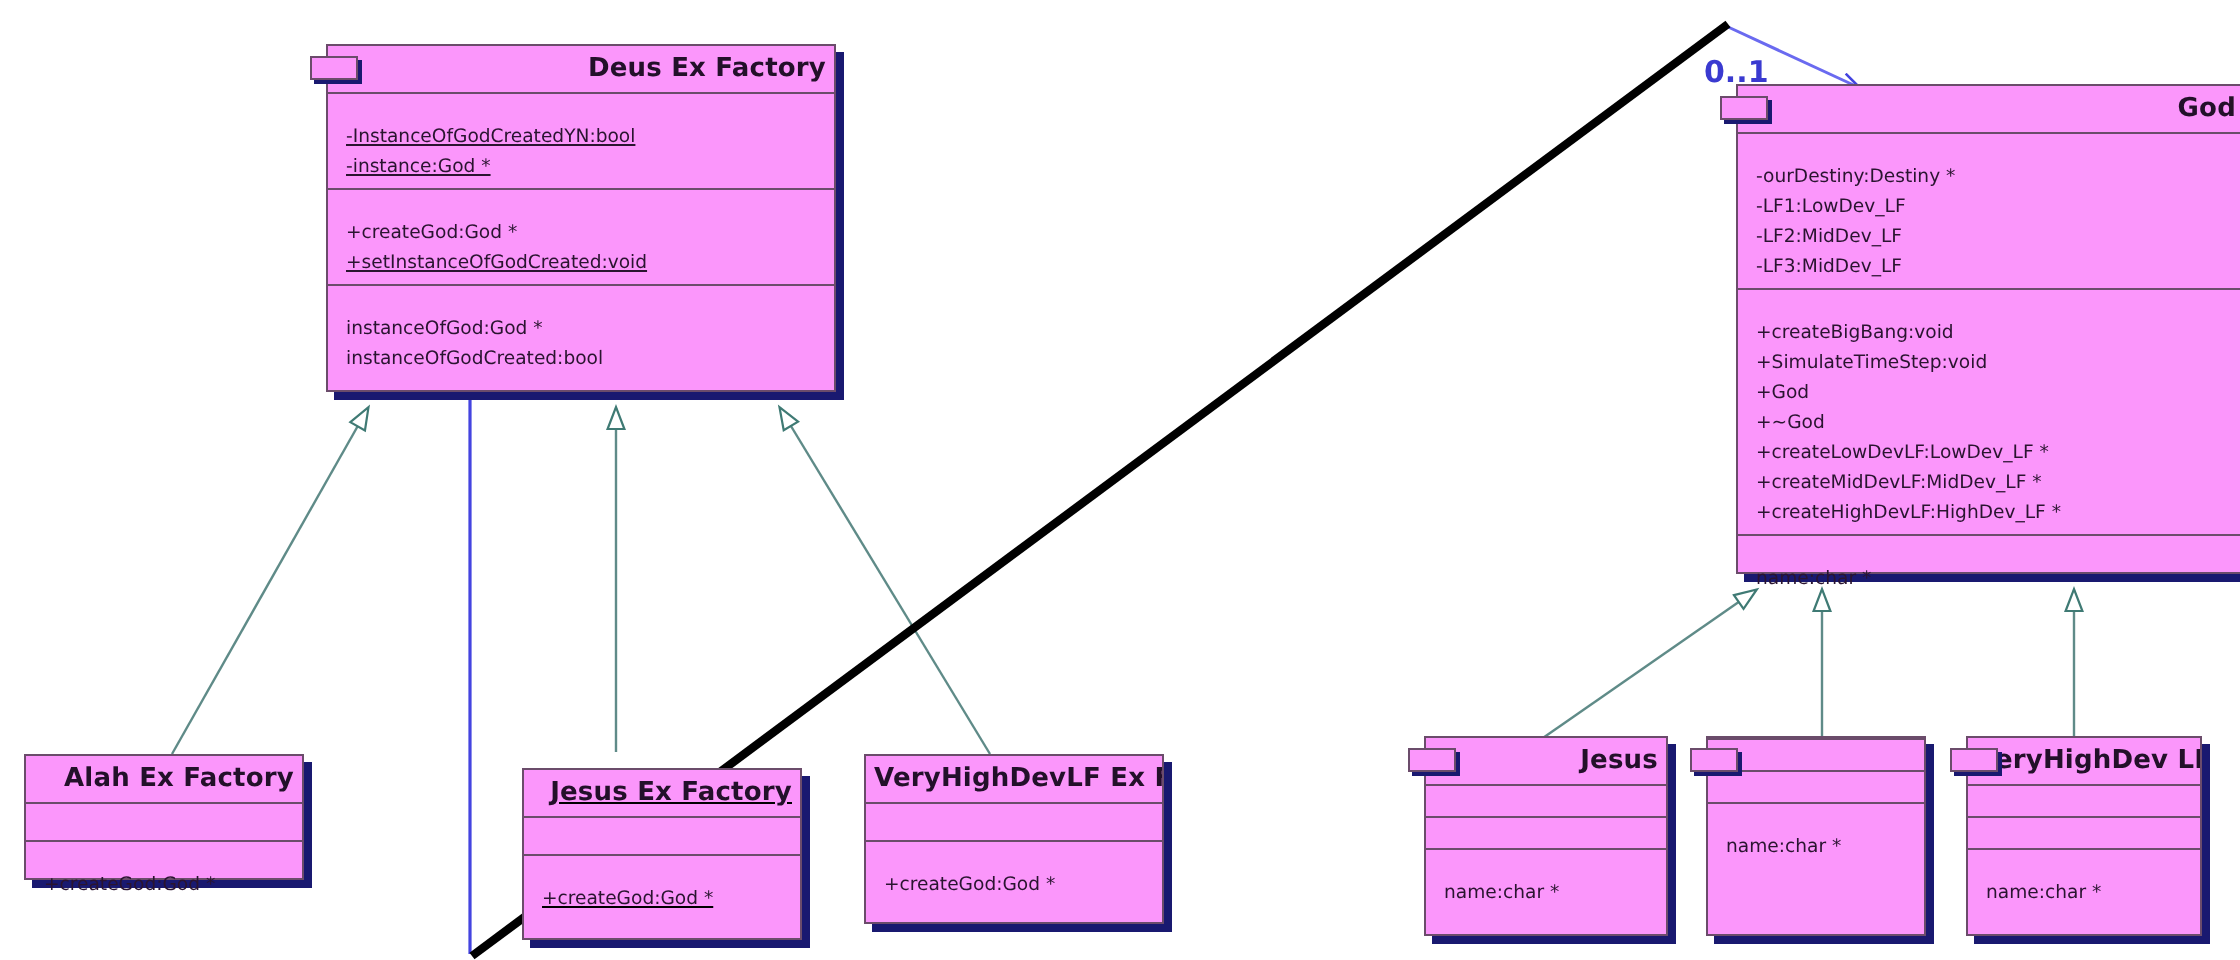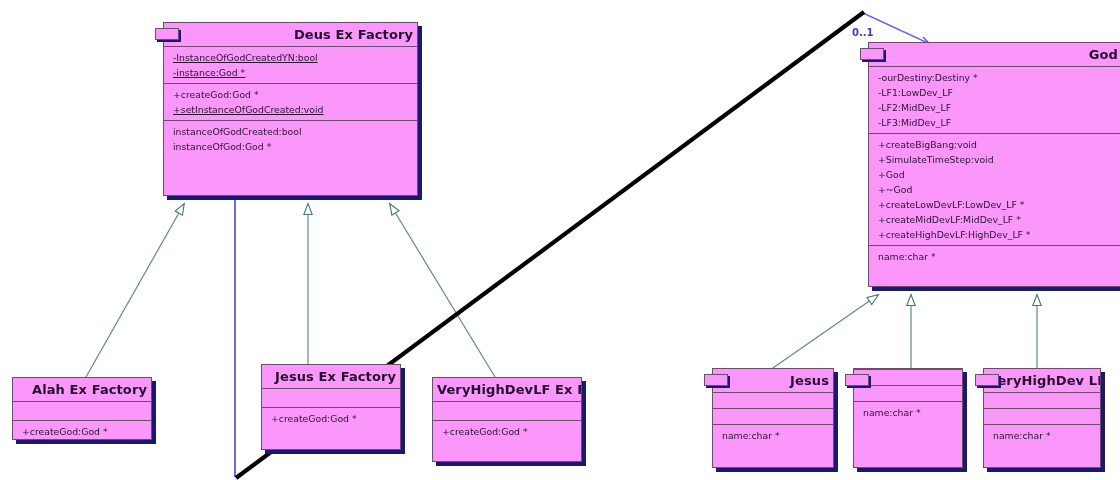--- a/index.html
+++ b/index.html
@@ -49,21 +49,21 @@
     font-weight: bold;
     font-size: 13px;
     color: #23102a;
     padding: 4px 4px 4px 4px;
     letter-spacing: 0.1px;
     white-space: nowrap;
     overflow: hidden;
   }
   .compartment {
     border-top: 1px solid #6b4c6b;
-    padding: 3px 0 3px 0;
+    padding: 14px 0 3px 0;
   }
   .compartment.empty-slot {
     padding: 0;
   }
   .member {
     font-size: 9.3px;
     color: #2a1430;
     padding: 1px 6px 1px 9px;
     white-space: nowrap;
     line-height: 13px;
@@ -76,21 +76,21 @@
   
   .blank {
     height: 18px;
   }
   .blank-sm {
     height: 15px;
   }
 
   .mult-label {
     position: absolute;
-    font-size: 10px;
+    font-size: 15px;
     font-weight: bold;
     color: #3a3ad0;
     z-index: 7;
     white-space: nowrap;
   }
 </style>
 </head>
 <body>
 
 <div id="canvas">
@@ -126,22 +126,22 @@
     <div class="cls-title">Deus Ex Factory</div>
     <div class="compartment">
       <div class="member underline">-InstanceOfGodCreatedYN:bool</div>
       <div class="member underline">-instance:God *</div>
     </div>
     <div class="compartment">
       <div class="member">+createGod:God *</div>
       <div class="member underline">+setInstanceOfGodCreated:void</div>
     </div>
     <div class="compartment">
+      <div class="member">instanceOfGod:God *</div>
       <div class="member">instanceOfGodCreated:bool</div>
-      <div class="member">instanceOfGod:God *</div>
     </div>
   </div>
 
   <div class="uml-class" style="left:868px; top:42px; width:255px; height:245px;">
     <div class="tab"></div>
     <div class="cls-title">God</div>
     <div class="compartment">
       <div class="member">-ourDestiny:Destiny *</div>
       <div class="member">-LF1:LowDev_LF</div>
       <div class="member">-LF2:MidDev_LF</div>
@@ -164,21 +164,21 @@
   <div class="uml-class" style="left:12px; top:377px; width:140px; height:63px;">
     <div class="cls-title">Alah Ex Factory</div>
     <div class="compartment empty-slot">
       <div class="blank"></div>
     </div>
     <div class="compartment">
       <div class="member">+createGod:God *</div>
     </div>
   </div>
 
-  <div class="uml-class" style="left:261px; top:364px; width:140px; height:86px;">
+  <div class="uml-class" style="left:261px; top:384px; width:140px; height:86px;text-decoration:underline;">
     <div class="cls-title">Jesus Ex Factory</div>
     <div class="compartment empty-slot">
       <div class="blank"></div>
     </div>
     <div class="compartment">
       <div class="member">+createGod:God *</div>
     </div>
   </div>
 
   <div class="uml-class" style="left:432px; top:377px; width:150px; height:85px;">

